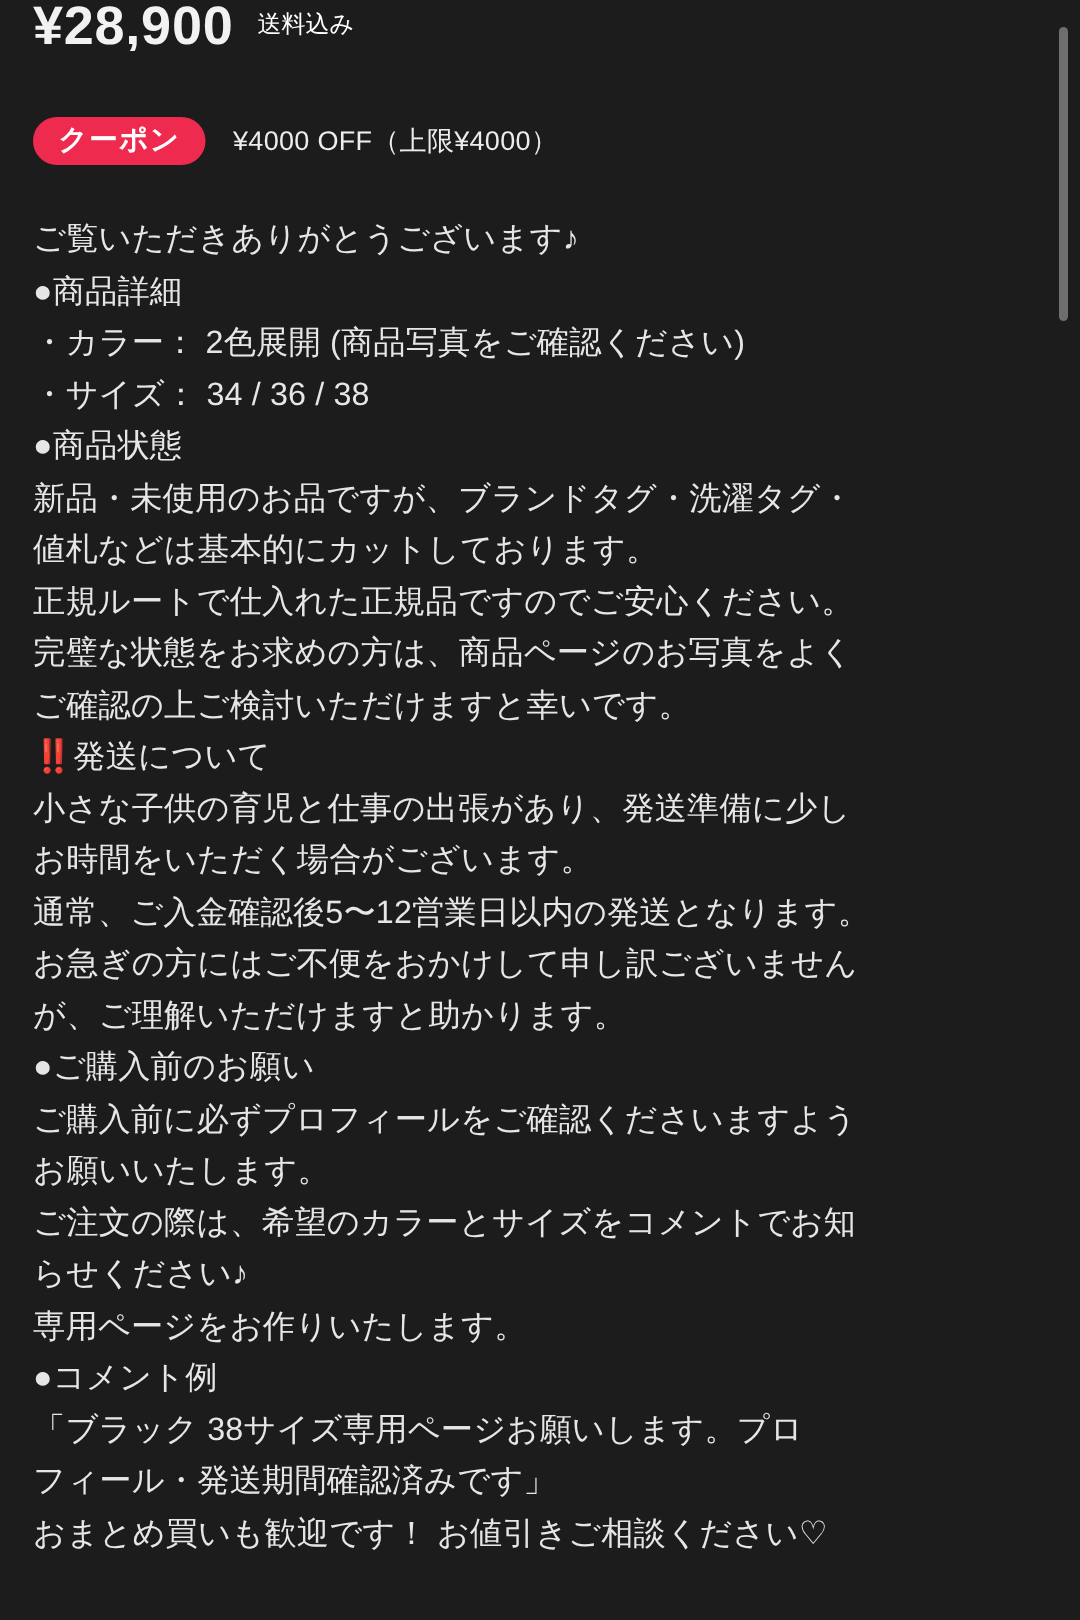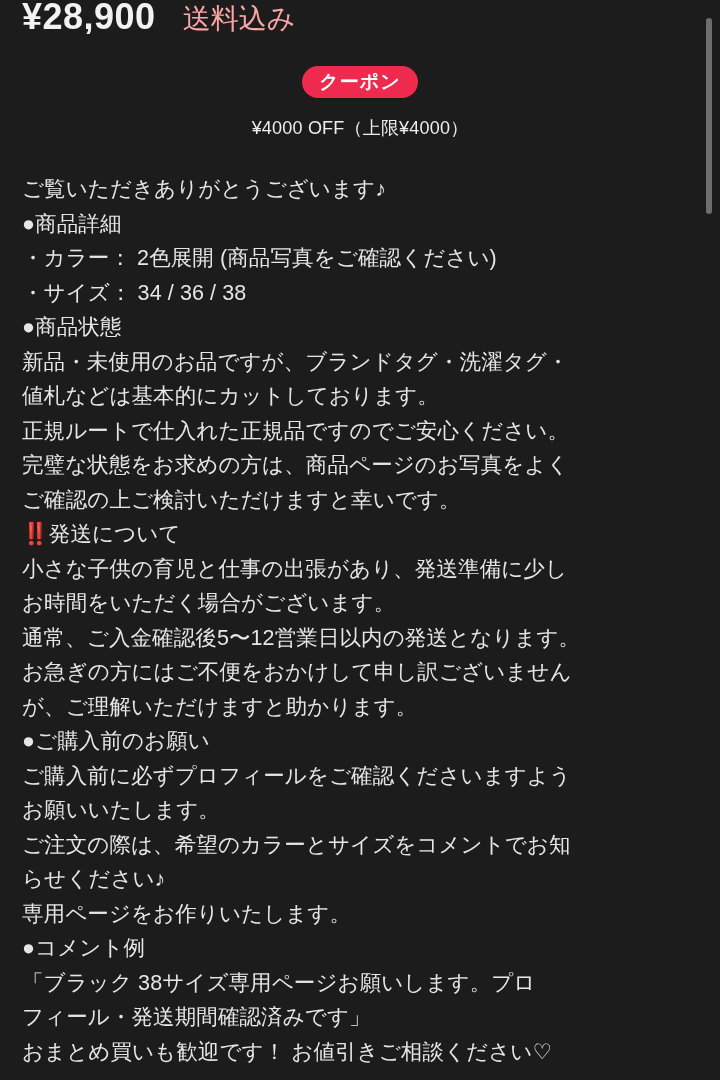--- a/index.html
+++ b/index.html
@@ -21,46 +21,45 @@
     width: 720px;
     height: 1080px;
     position: relative;
     background: #1c1c1c;
     padding: 0 22px;
   }
 
   
   .price-row {
     display: flex;
-    align-items: flex-end;
-    gap: 27px;
+    align-items: center;
+    gap: 16px;
     padding-top: 0;
     height: 34px;
     overflow: hidden;
   }
   .price-main {
     font-size: 36px;
     font-weight: bold;
     letter-spacing: 0.5px;
     color: #f2f2f2;
     line-height: 34px;
   }
   .price-shipping {
-    font-size: 28px;
-    color: #fca5a5;
+    font-size: 16px;
+    color: #ffffff;
     line-height: 30px;
   }
 
   
   .coupon-row {
     display: flex;
     align-items: center;
     gap: 18px;
-    margin-top: 32px;
-    flex-direction: column;
+    margin-top: 44px;
   }
   .coupon-badge {
     background: #ee2b4f;
     color: #ffffff;
     font-size: 19px;
     font-weight: bold;
     border-radius: 16px;
     padding: 6px 17px 7px 17px;
     letter-spacing: 1px;
     line-height: 1;

